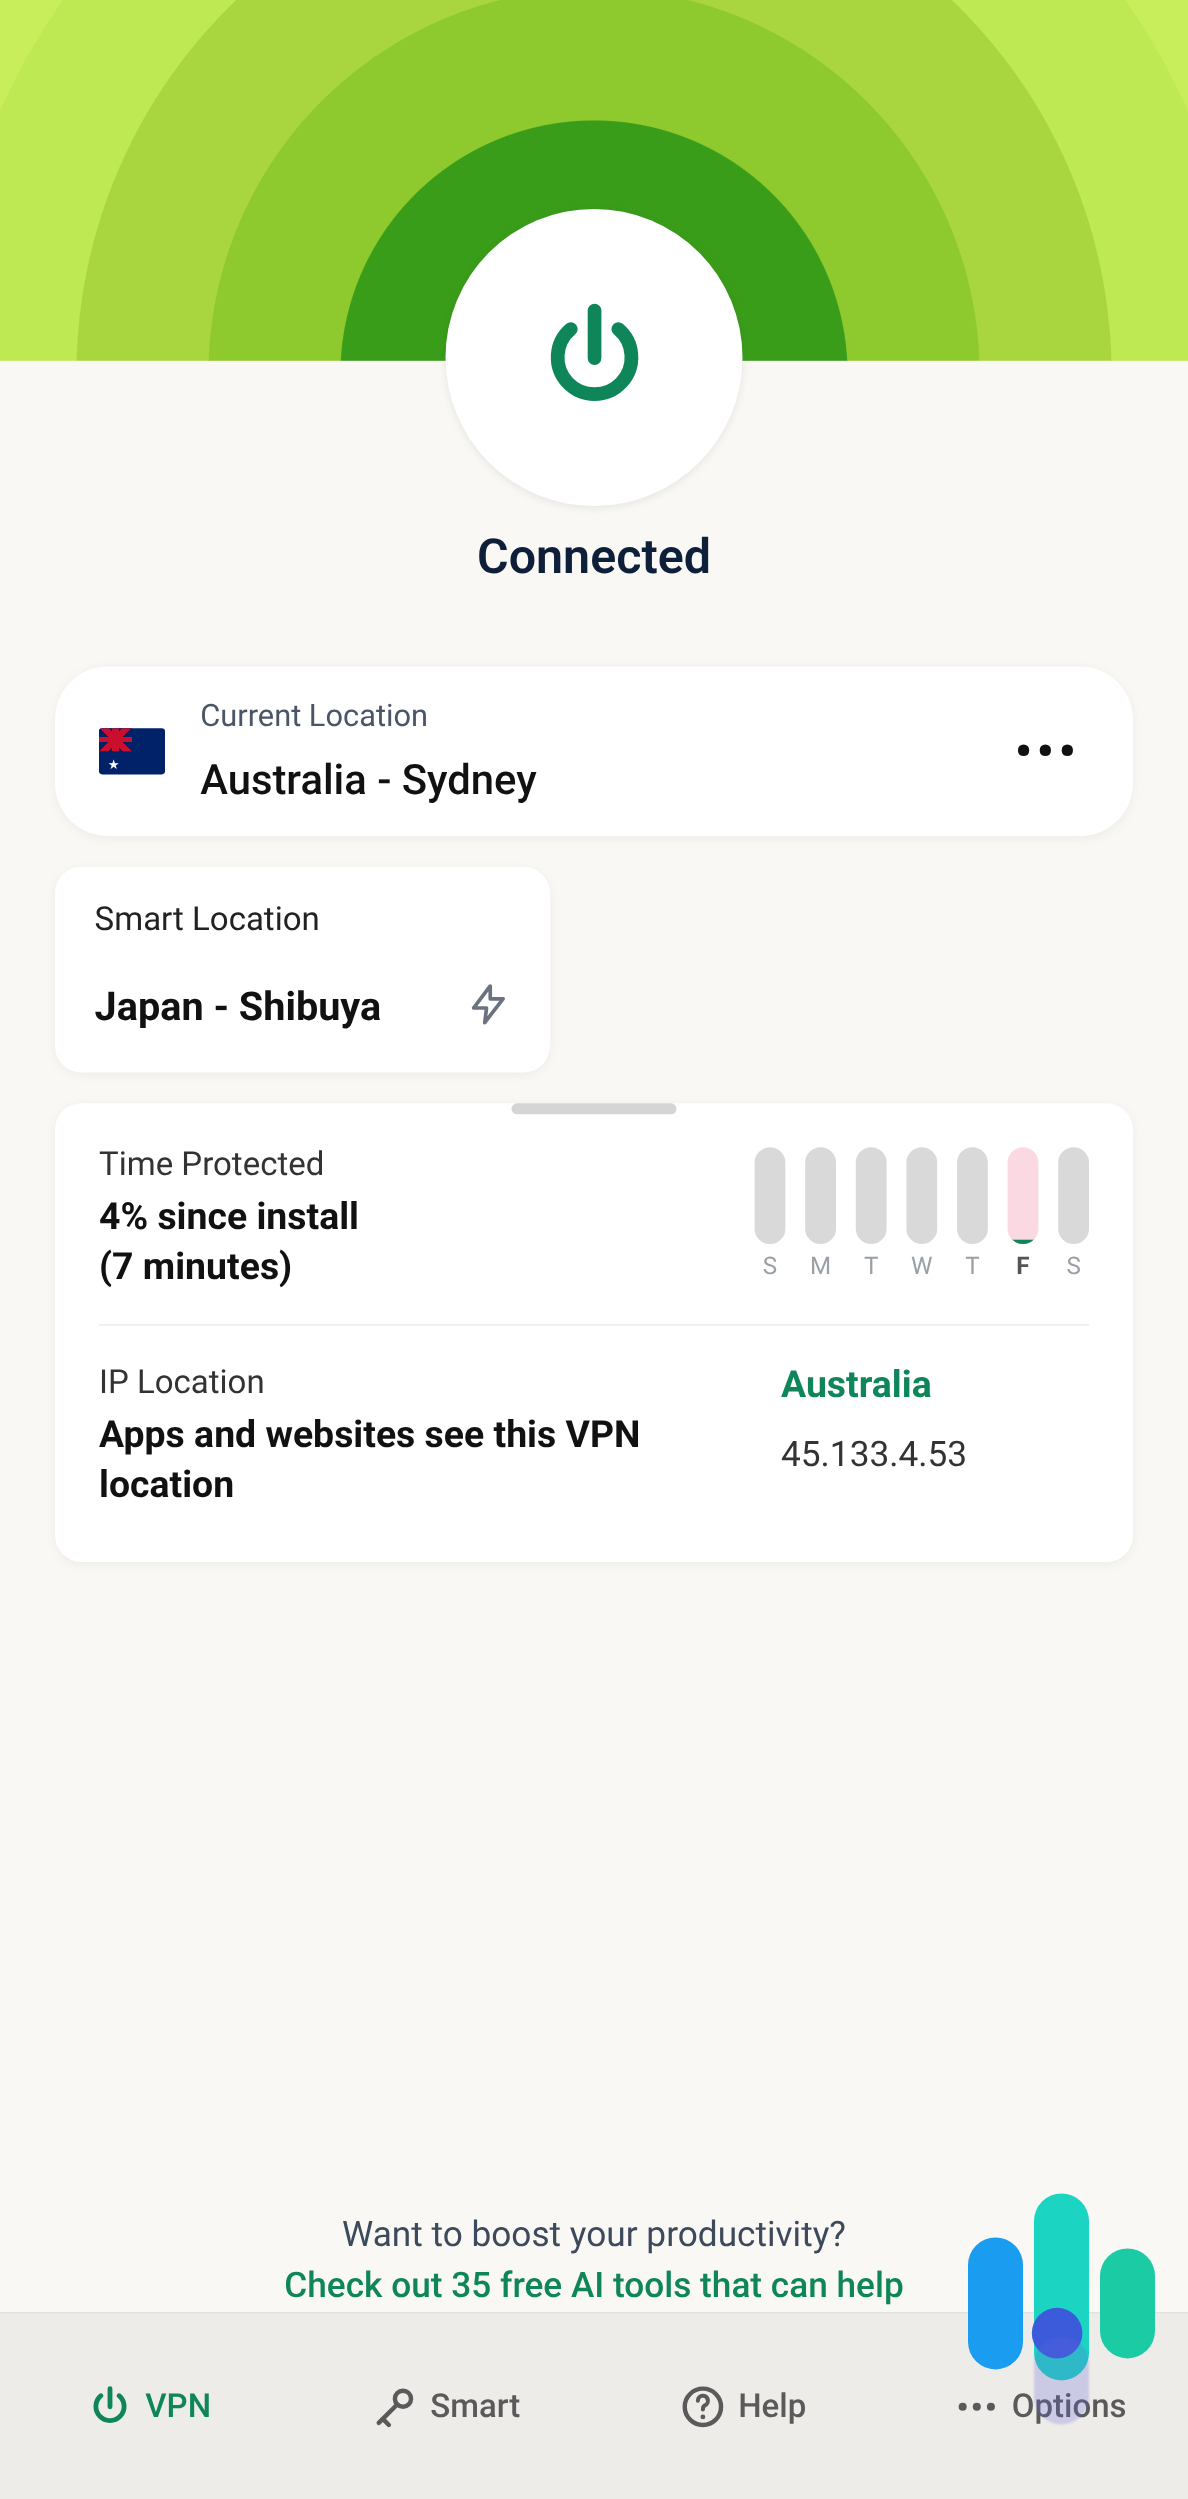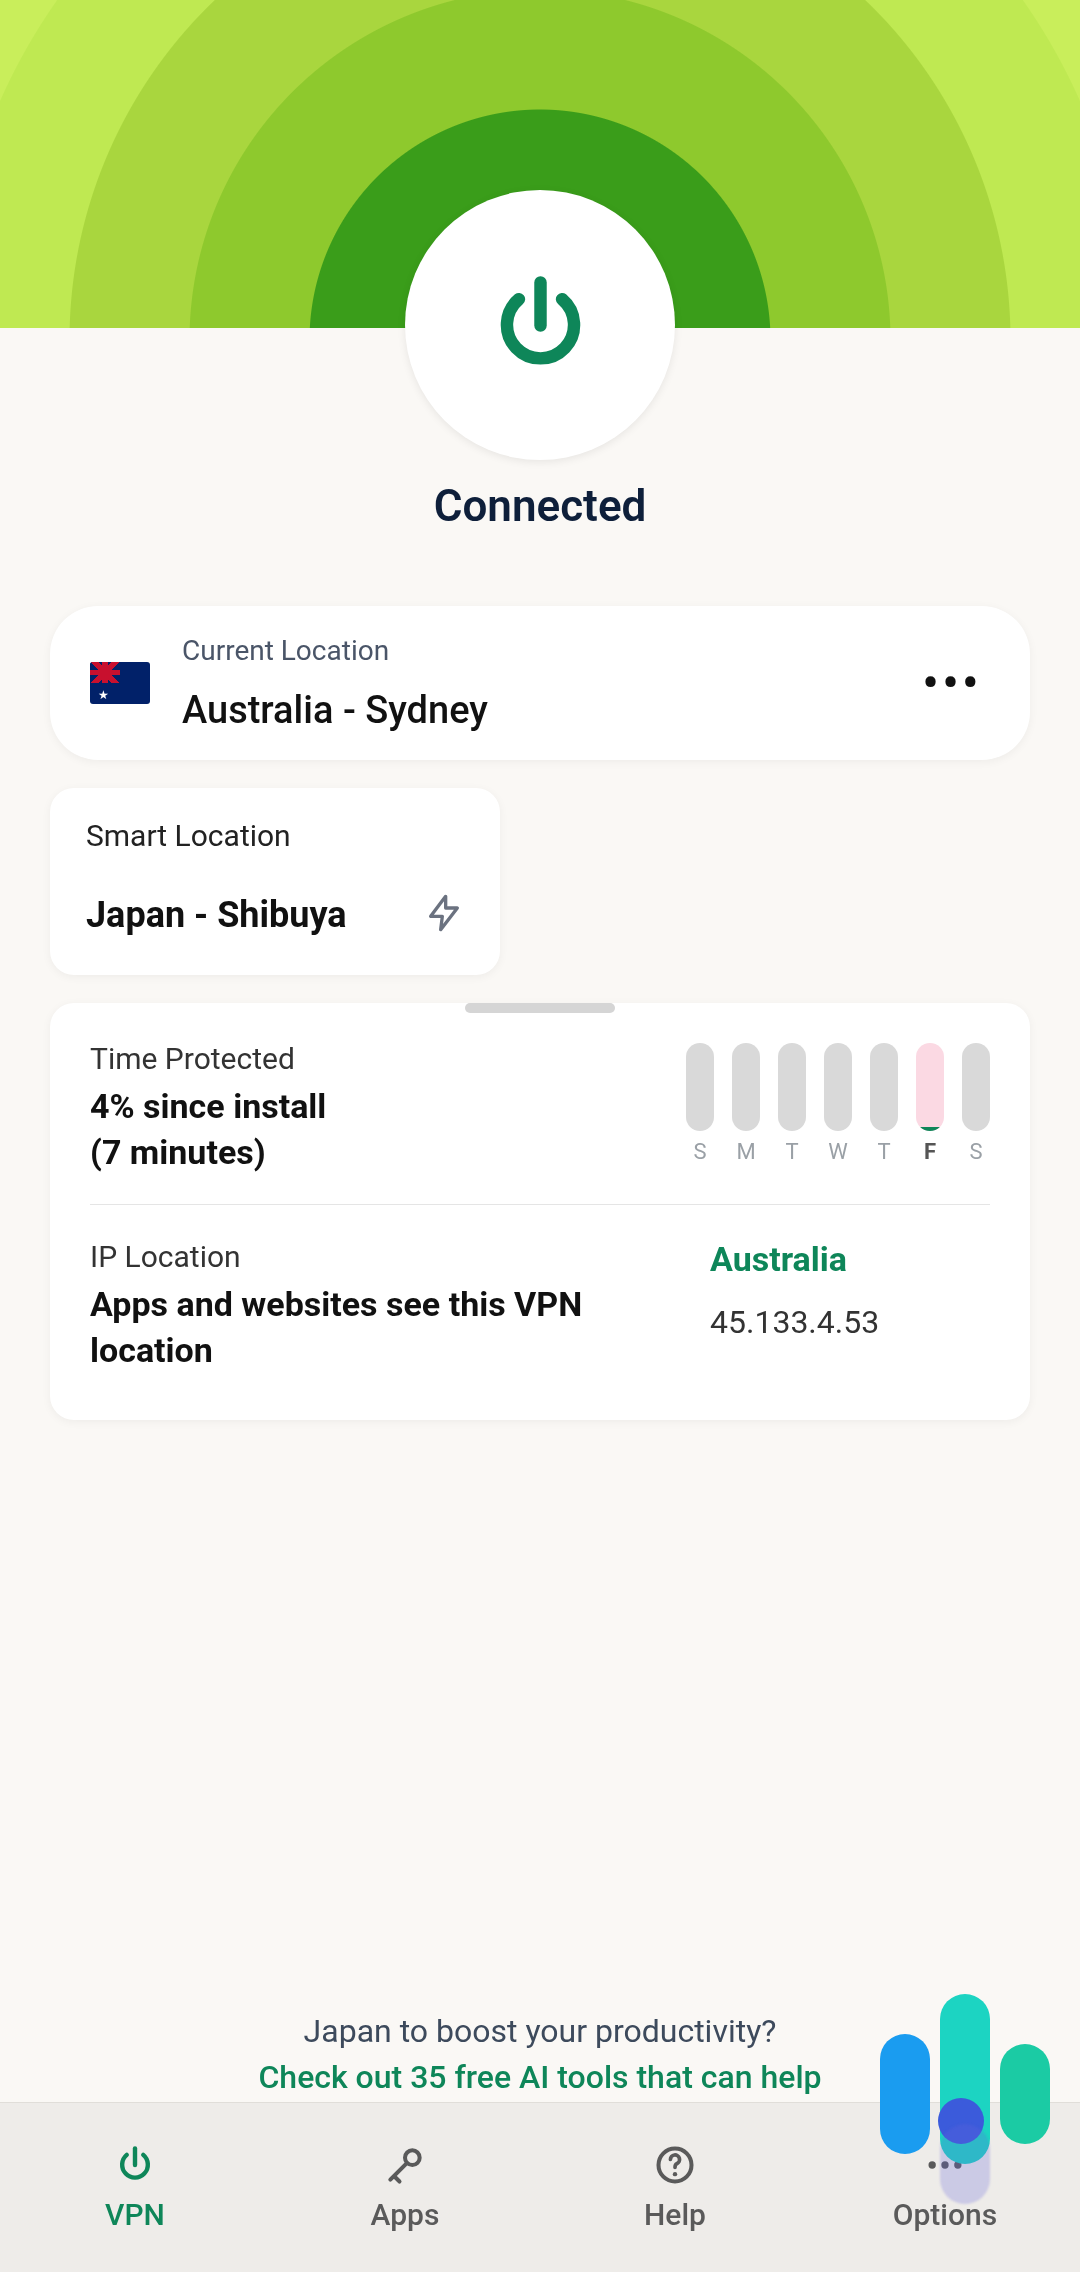--- a/index.html
+++ b/index.html
@@ -182,21 +182,21 @@
     position: absolute;
     bottom: 0; left: 0; right: 0;
     height: 170px;
     background: #eeece9;
     display: flex;
     border-top: 1px solid #e0ded9;
   }
   .nav-item {
     flex: 1;
     display: flex;
-    flex-direction: column;
+    flex-direction: row;
     align-items: center;
     justify-content: center;
     gap: 10px;
     cursor: pointer;
     color: #5a5a5a;
   }
   .nav-item.active { color: #0e8659; }
   .nav-item svg { width: 44px; height: 44px; }
   .nav-label { font-size: 30px; font-weight: 500; }
 
@@ -324,38 +324,38 @@
           <div class="ip-addr">45.133.4.53</div>
         </div>
       </div>
     </div>
 
   </div>
 
 </div>
 
 <div class="promo">
-  <div class="promo-line1">Japan to boost your productivity?</div>
+  <div class="promo-line1">Want to boost your productivity?</div>
   <div class="promo-line2">Check out 35 free AI tools that can help</div>
 </div>
 
 <div class="bottom-nav">
   <div class="nav-item active">
     <svg viewBox="0 0 24 24">
       <path d="M12 3 L12 12" stroke="currentColor" stroke-width="2.4" stroke-linecap="round" fill="none"></path>
       <path d="M7.5 6.5 A7 7 0 1 0 16.5 6.5" stroke="currentColor" stroke-width="2.4" stroke-linecap="round" fill="none"></path>
     </svg>
     <span class="nav-label">VPN</span>
   </div>
   <div class="nav-item">
     <svg viewBox="0 0 24 24">
       <circle cx="16" cy="8" r="4" fill="none" stroke="currentColor" stroke-width="2.2"></circle>
       <path d="M13 11 L4 20 L4 20 M6 18 L9 21" stroke="currentColor" stroke-width="2.2" stroke-linecap="round" fill="none"></path>
     </svg>
-    <span class="nav-label">Apps</span>
+    <span class="nav-label">Smart</span>
   </div>
   <div class="nav-item">
     <svg viewBox="0 0 24 24">
       <circle cx="12" cy="12" r="9" fill="none" stroke="currentColor" stroke-width="2.2"></circle>
       <path d="M9.5 9 a2.5 2.5 0 1 1 3.5 2.3 c-1 .5-1 1.2-1 2" stroke="currentColor" stroke-width="2" fill="none" stroke-linecap="round"></path>
       <circle cx="12" cy="17" r="1.2" fill="currentColor"></circle>
     </svg>
     <span class="nav-label">Help</span>
   </div>
   <div class="nav-item">

